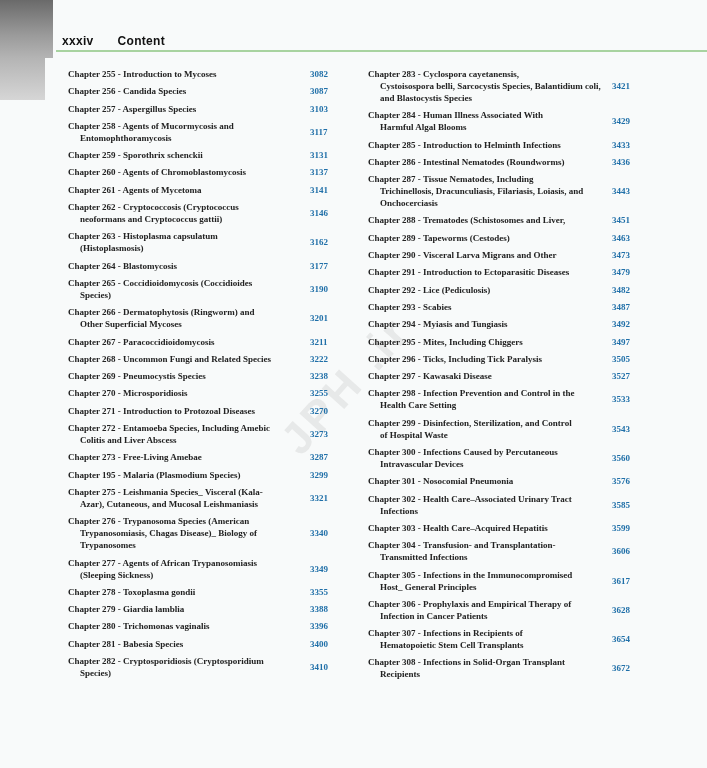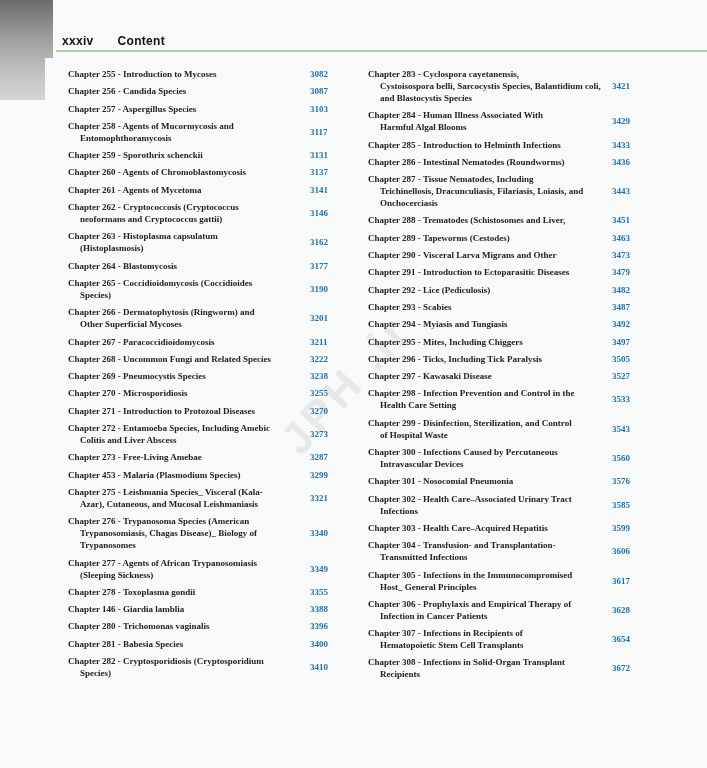--- a/index.html
+++ b/index.html
@@ -127,41 +127,41 @@
     </div>
     <div class="entry">
       <div class="text"><span>Chapter 272 - Entamoeba Species, Including Amebic</span><span class="cont">Colitis and Liver Abscess</span></div>
       <div class="page">3273</div>
     </div>
     <div class="entry">
       <div class="text"><span>Chapter 273 - Free-Living Amebae</span></div>
       <div class="page">3287</div>
     </div>
     <div class="entry">
-      <div class="text"><span>Chapter 453 - Malaria (Plasmodium Species)</span></div>
+      <div class="text"><span>Chapter 195 - Malaria (Plasmodium Species)</span></div>
       <div class="page">3299</div>
     </div>
     <div class="entry">
       <div class="text"><span>Chapter 275 - Leishmania Species_ Visceral (Kala-</span><span class="cont">Azar), Cutaneous, and Mucosal Leishmaniasis</span></div>
       <div class="page">3321</div>
     </div>
     <div class="entry">
       <div class="text"><span>Chapter 276 - Trypanosoma Species (American</span><span class="cont">Trypanosomiasis, Chagas Disease)_ Biology of Trypanosomes</span></div>
       <div class="page">3340</div>
     </div>
     <div class="entry">
       <div class="text"><span>Chapter 277 - Agents of African Trypanosomiasis</span><span class="cont">(Sleeping Sickness)</span></div>
       <div class="page">3349</div>
     </div>
     <div class="entry">
       <div class="text"><span>Chapter 278 - Toxoplasma gondii</span></div>
       <div class="page">3355</div>
     </div>
     <div class="entry">
-      <div class="text"><span>Chapter 146 - Giardia lamblia</span></div>
+      <div class="text"><span>Chapter 279 - Giardia lamblia</span></div>
       <div class="page">3388</div>
     </div>
     <div class="entry">
       <div class="text"><span>Chapter 280 - Trichomonas vaginalis</span></div>
       <div class="page">3396</div>
     </div>
     <div class="entry">
       <div class="text"><span>Chapter 281 - Babesia Species</span></div>
       <div class="page">3400</div>
     </div>

